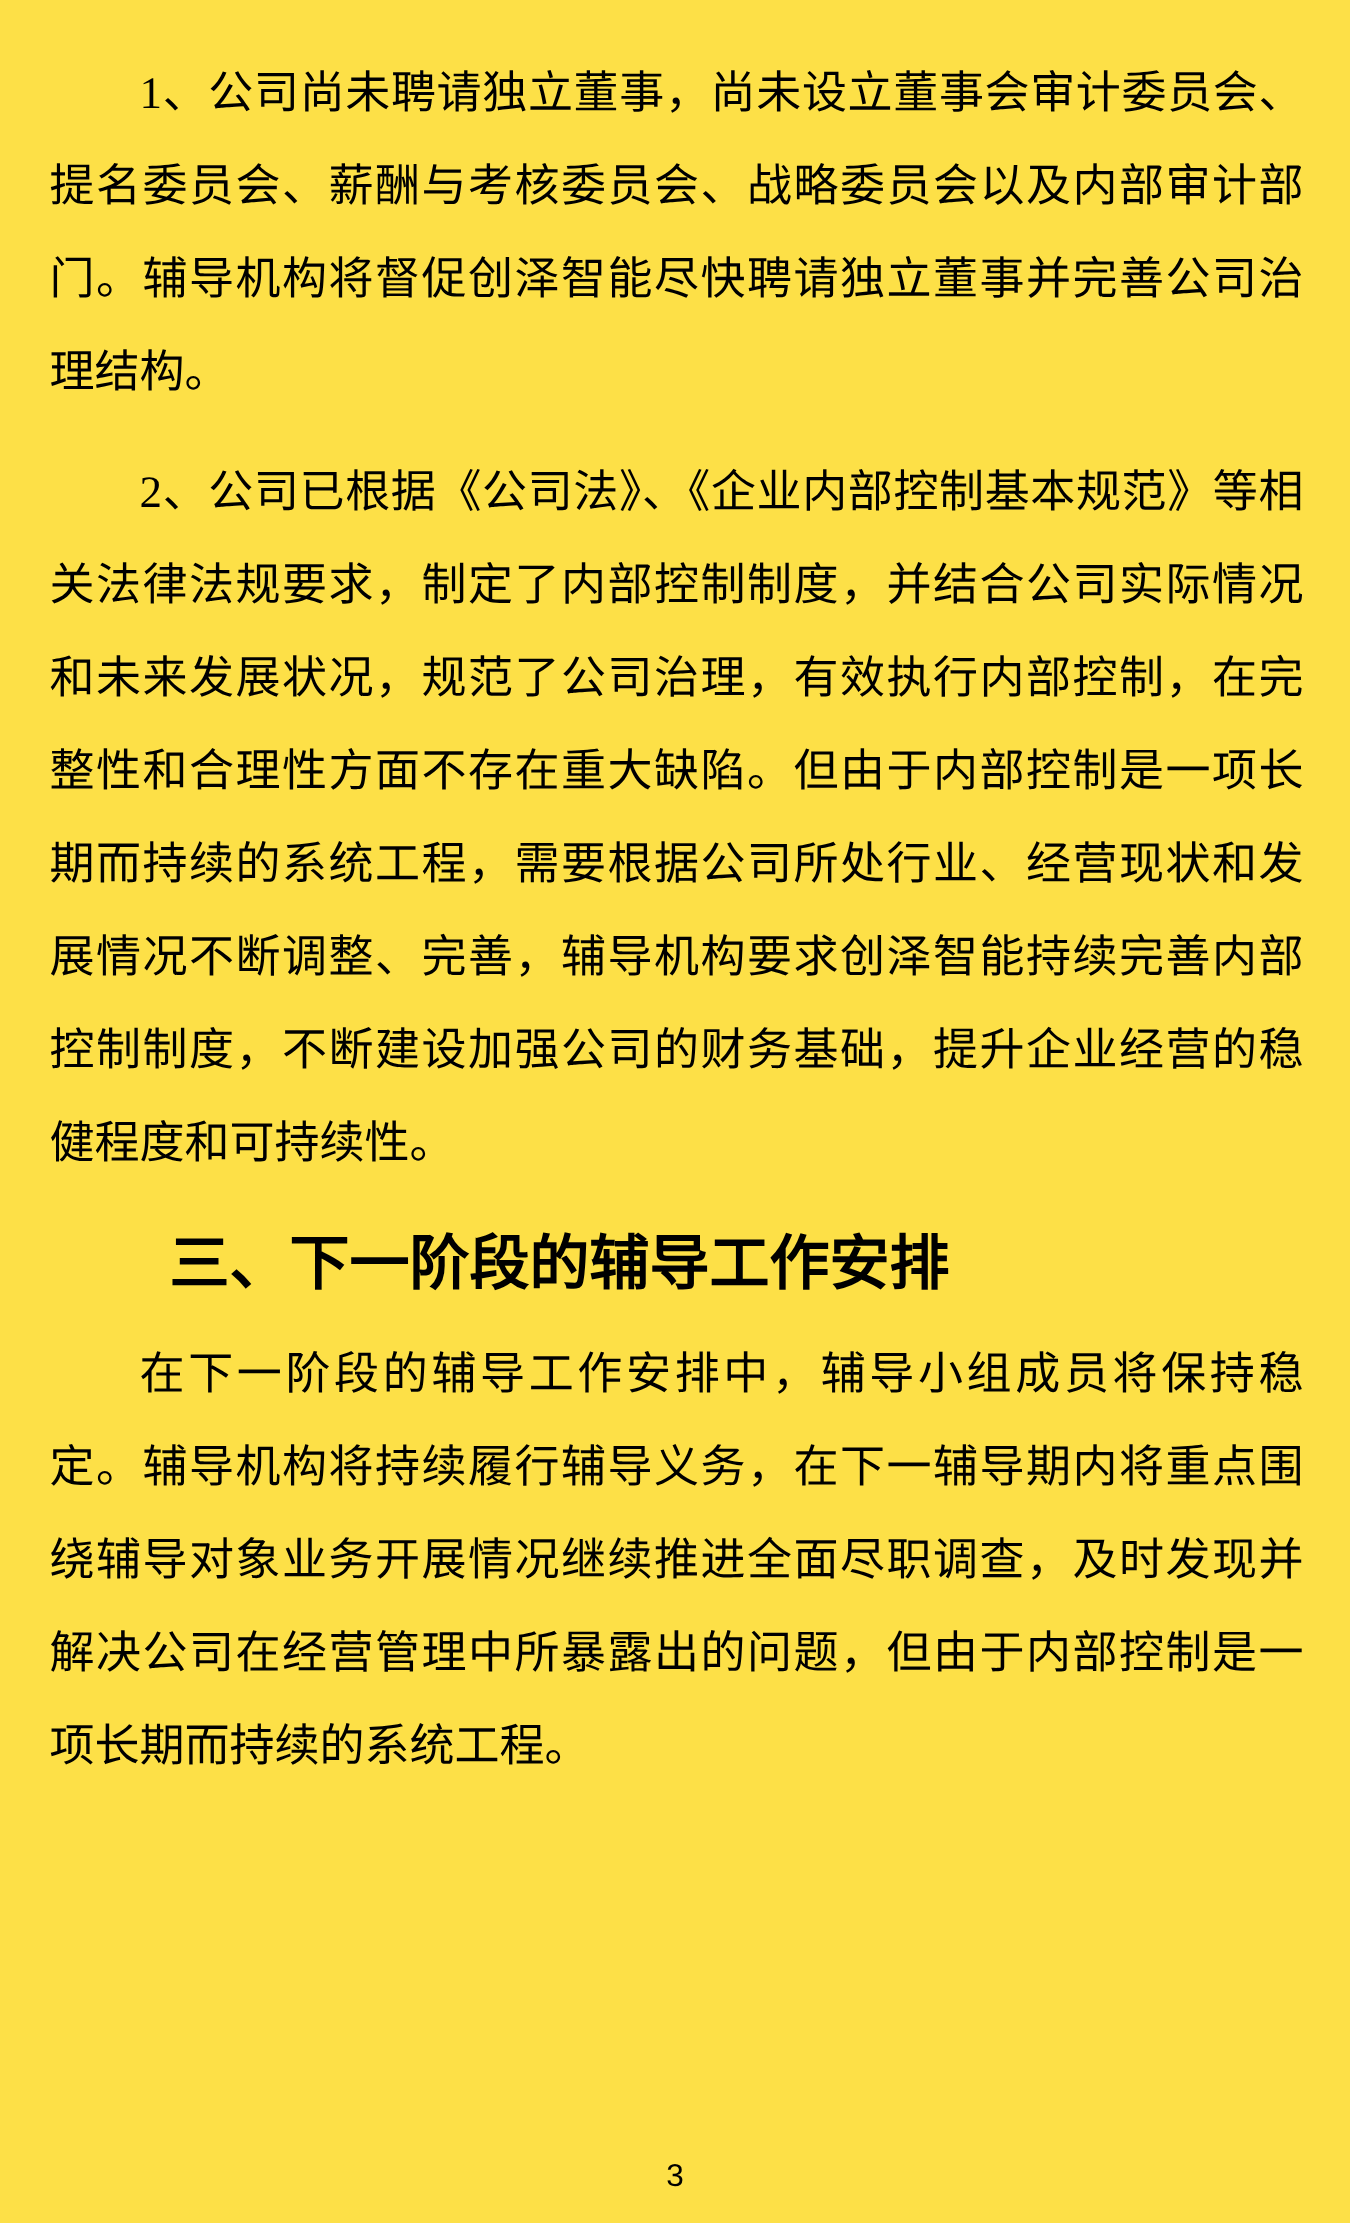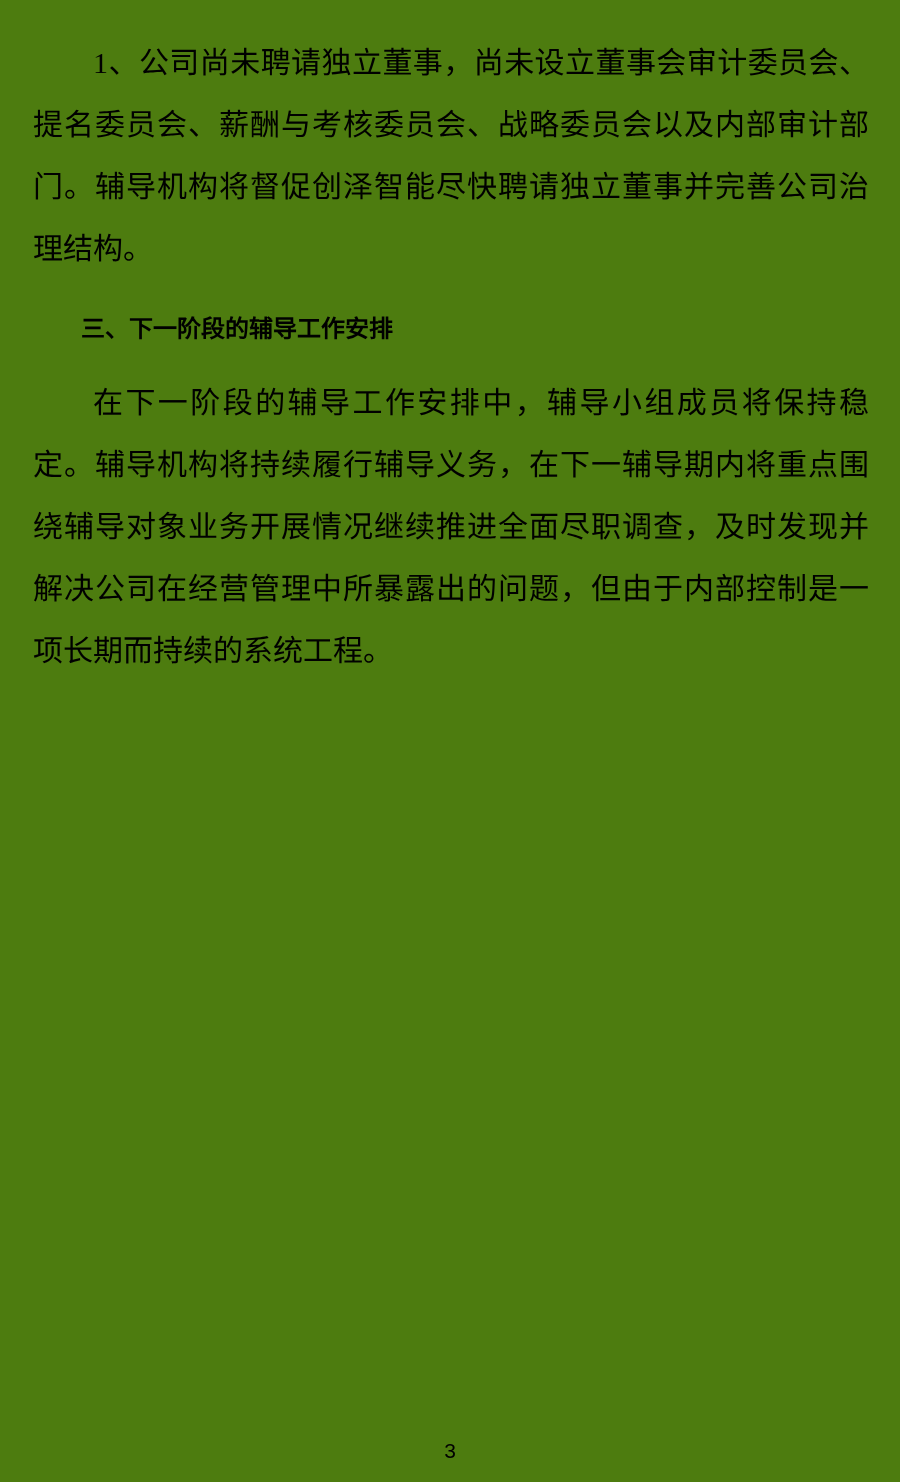--- a/index.html
+++ b/index.html
@@ -4,42 +4,42 @@
 <style>
   html, body {
     margin: 0;
     padding: 0;
     background: #ffffff;
   }
   .page {
     position: relative;
     width: 900px;
     height: 1482px;
-    background: #4d7c0f;
+    background: #fde047;
     color: #000000;
     font-family: "Liberation Serif", "DejaVu Serif", serif;
     overflow: hidden;
   }
   .content {
     position: absolute;
     left: 33px;
     top: 32px;
     width: 836px;
   }
   .body-paragraph {
     font-size: 30px;
     line-height: 62px;
     text-align: justify;
     text-justify: inter-ideograph;
     text-indent: 2em;
     margin: 0 0 18px 0;
     color: #000000;
   }
   .section-heading {
-    font-size: 24px;
+    font-size: 40px;
     line-height: 62px;
     font-weight: bold;
     font-family: "Liberation Sans", "DejaVu Sans", sans-serif;
     text-indent: 2em;
     margin: 13px 0 12px 0;
     color: #000000;
   }
   .page-footer {
     position: absolute;
     left: 0;
@@ -53,19 +53,20 @@
     font-family: "Liberation Sans", "DejaVu Sans", sans-serif;
     color: #000000;
   }
 </style>
 </head>
 <body>
 
 <div class="page">
   <div class="content">
     <p class="body-paragraph">1、公司尚未聘请独立董事，尚未设立董事会审计委员会、提名委员会、薪酬与考核委员会、战略委员会以及内部审计部门。辅导机构将督促创泽智能尽快聘请独立董事并完善公司治理结构。</p>
+    <p class="body-paragraph">2、公司已根据《公司法》、《企业内部控制基本规范》等相关法律法规要求，制定了内部控制制度，并结合公司实际情况和未来发展状况，规范了公司治理，有效执行内部控制，在完整性和合理性方面不存在重大缺陷。但由于内部控制是一项长期而持续的系统工程，需要根据公司所处行业、经营现状和发展情况不断调整、完善，辅导机构要求创泽智能持续完善内部控制制度，不断建设加强公司的财务基础，提升企业经营的稳健程度和可持续性。</p>
     <h2 class="section-heading">三、下一阶段的辅导工作安排</h2>
     <p class="body-paragraph">在下一阶段的辅导工作安排中，辅导小组成员将保持稳定。辅导机构将持续履行辅导义务，在下一辅导期内将重点围绕辅导对象业务开展情况继续推进全面尽职调查，及时发现并解决公司在经营管理中所暴露出的问题，但由于内部控制是一项长期而持续的系统工程。</p>
   </div>
   <div class="page-footer">
     <span class="page-number">3</span>
   </div>
 </div>
 
 </body></html>

